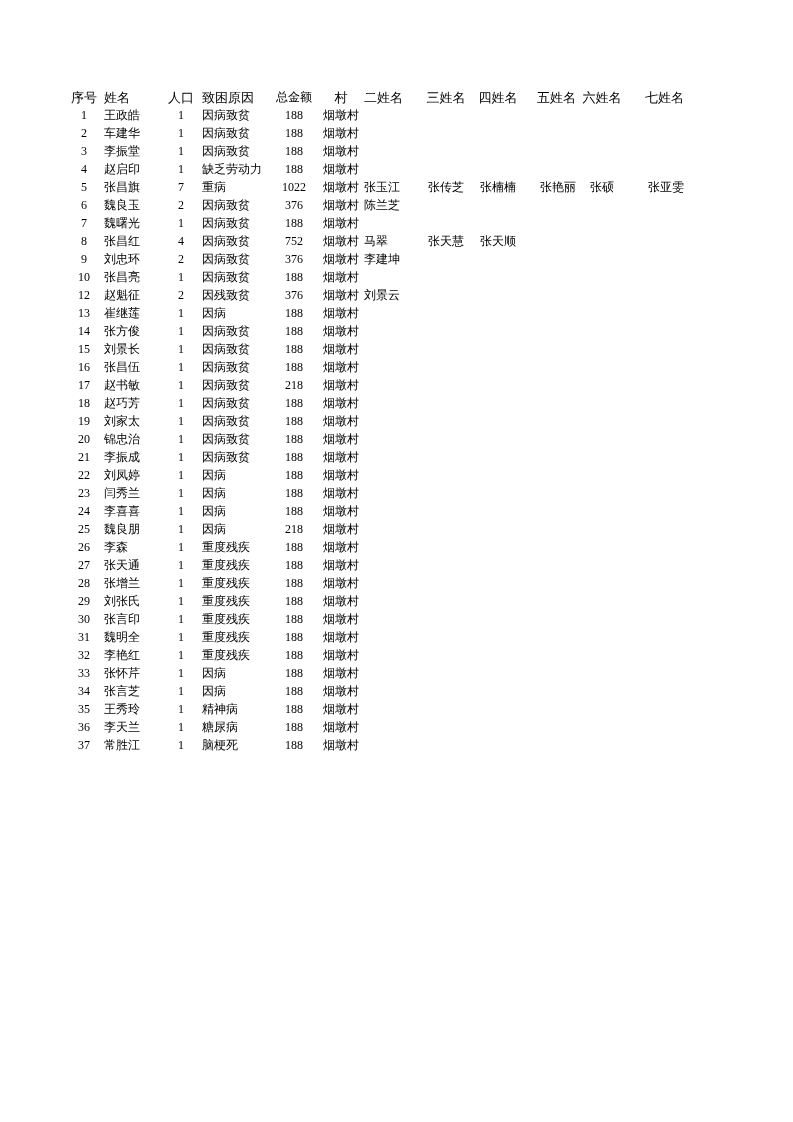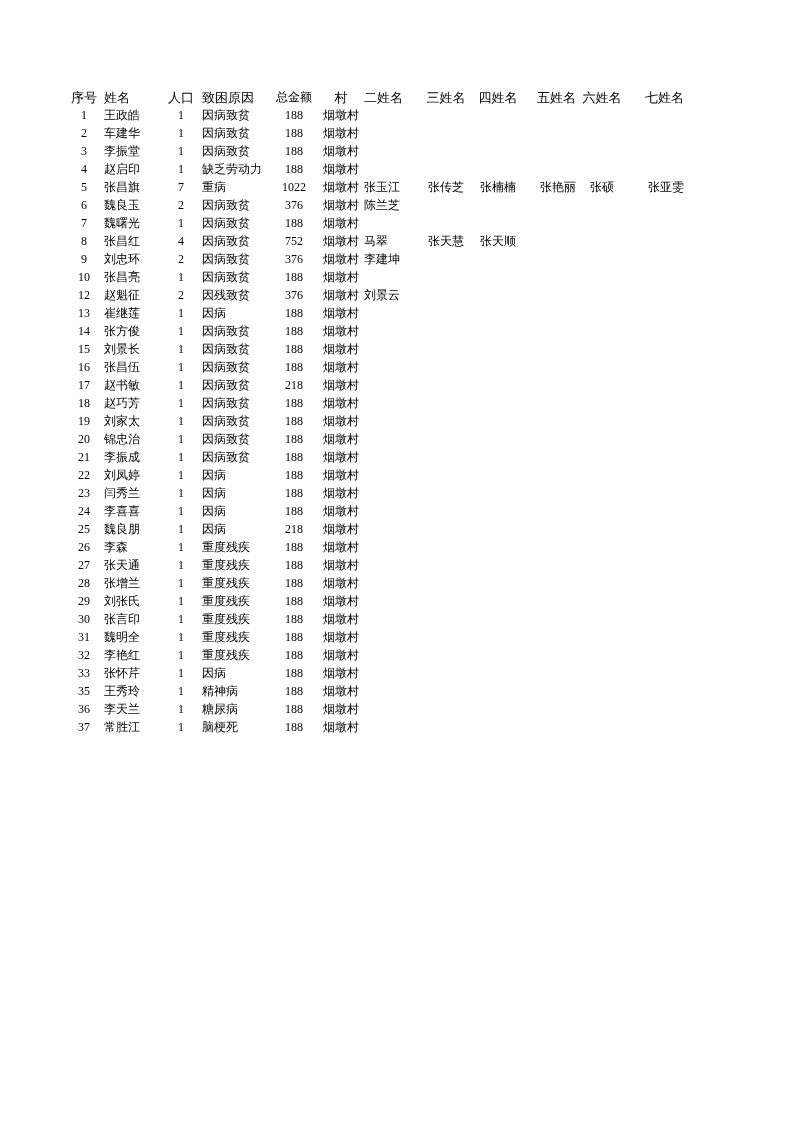--- a/index.html
+++ b/index.html
@@ -533,20 +533,34 @@
           <td class="c-amount">188</td>
           <td class="c-village">烟墩村</td>
           <td class="c-n2"></td>
           <td class="c-n3"></td>
           <td class="c-n4"></td>
           <td class="c-n5"></td>
           <td class="c-n6"></td>
           <td class="c-n7"></td>
         </tr>
         <tr>
+          <td class="c-seq">34</td>
+          <td class="c-name">张言芝</td>
+          <td class="c-pop">1</td>
+          <td class="c-cause">因病</td>
+          <td class="c-amount">188</td>
+          <td class="c-village">烟墩村</td>
+          <td class="c-n2"></td>
+          <td class="c-n3"></td>
+          <td class="c-n4"></td>
+          <td class="c-n5"></td>
+          <td class="c-n6"></td>
+          <td class="c-n7"></td>
+        </tr>
+        <tr>
           <td class="c-seq">35</td>
           <td class="c-name">王秀玲</td>
           <td class="c-pop">1</td>
           <td class="c-cause">精神病</td>
           <td class="c-amount">188</td>
           <td class="c-village">烟墩村</td>
           <td class="c-n2"></td>
           <td class="c-n3"></td>
           <td class="c-n4"></td>
           <td class="c-n5"></td>

